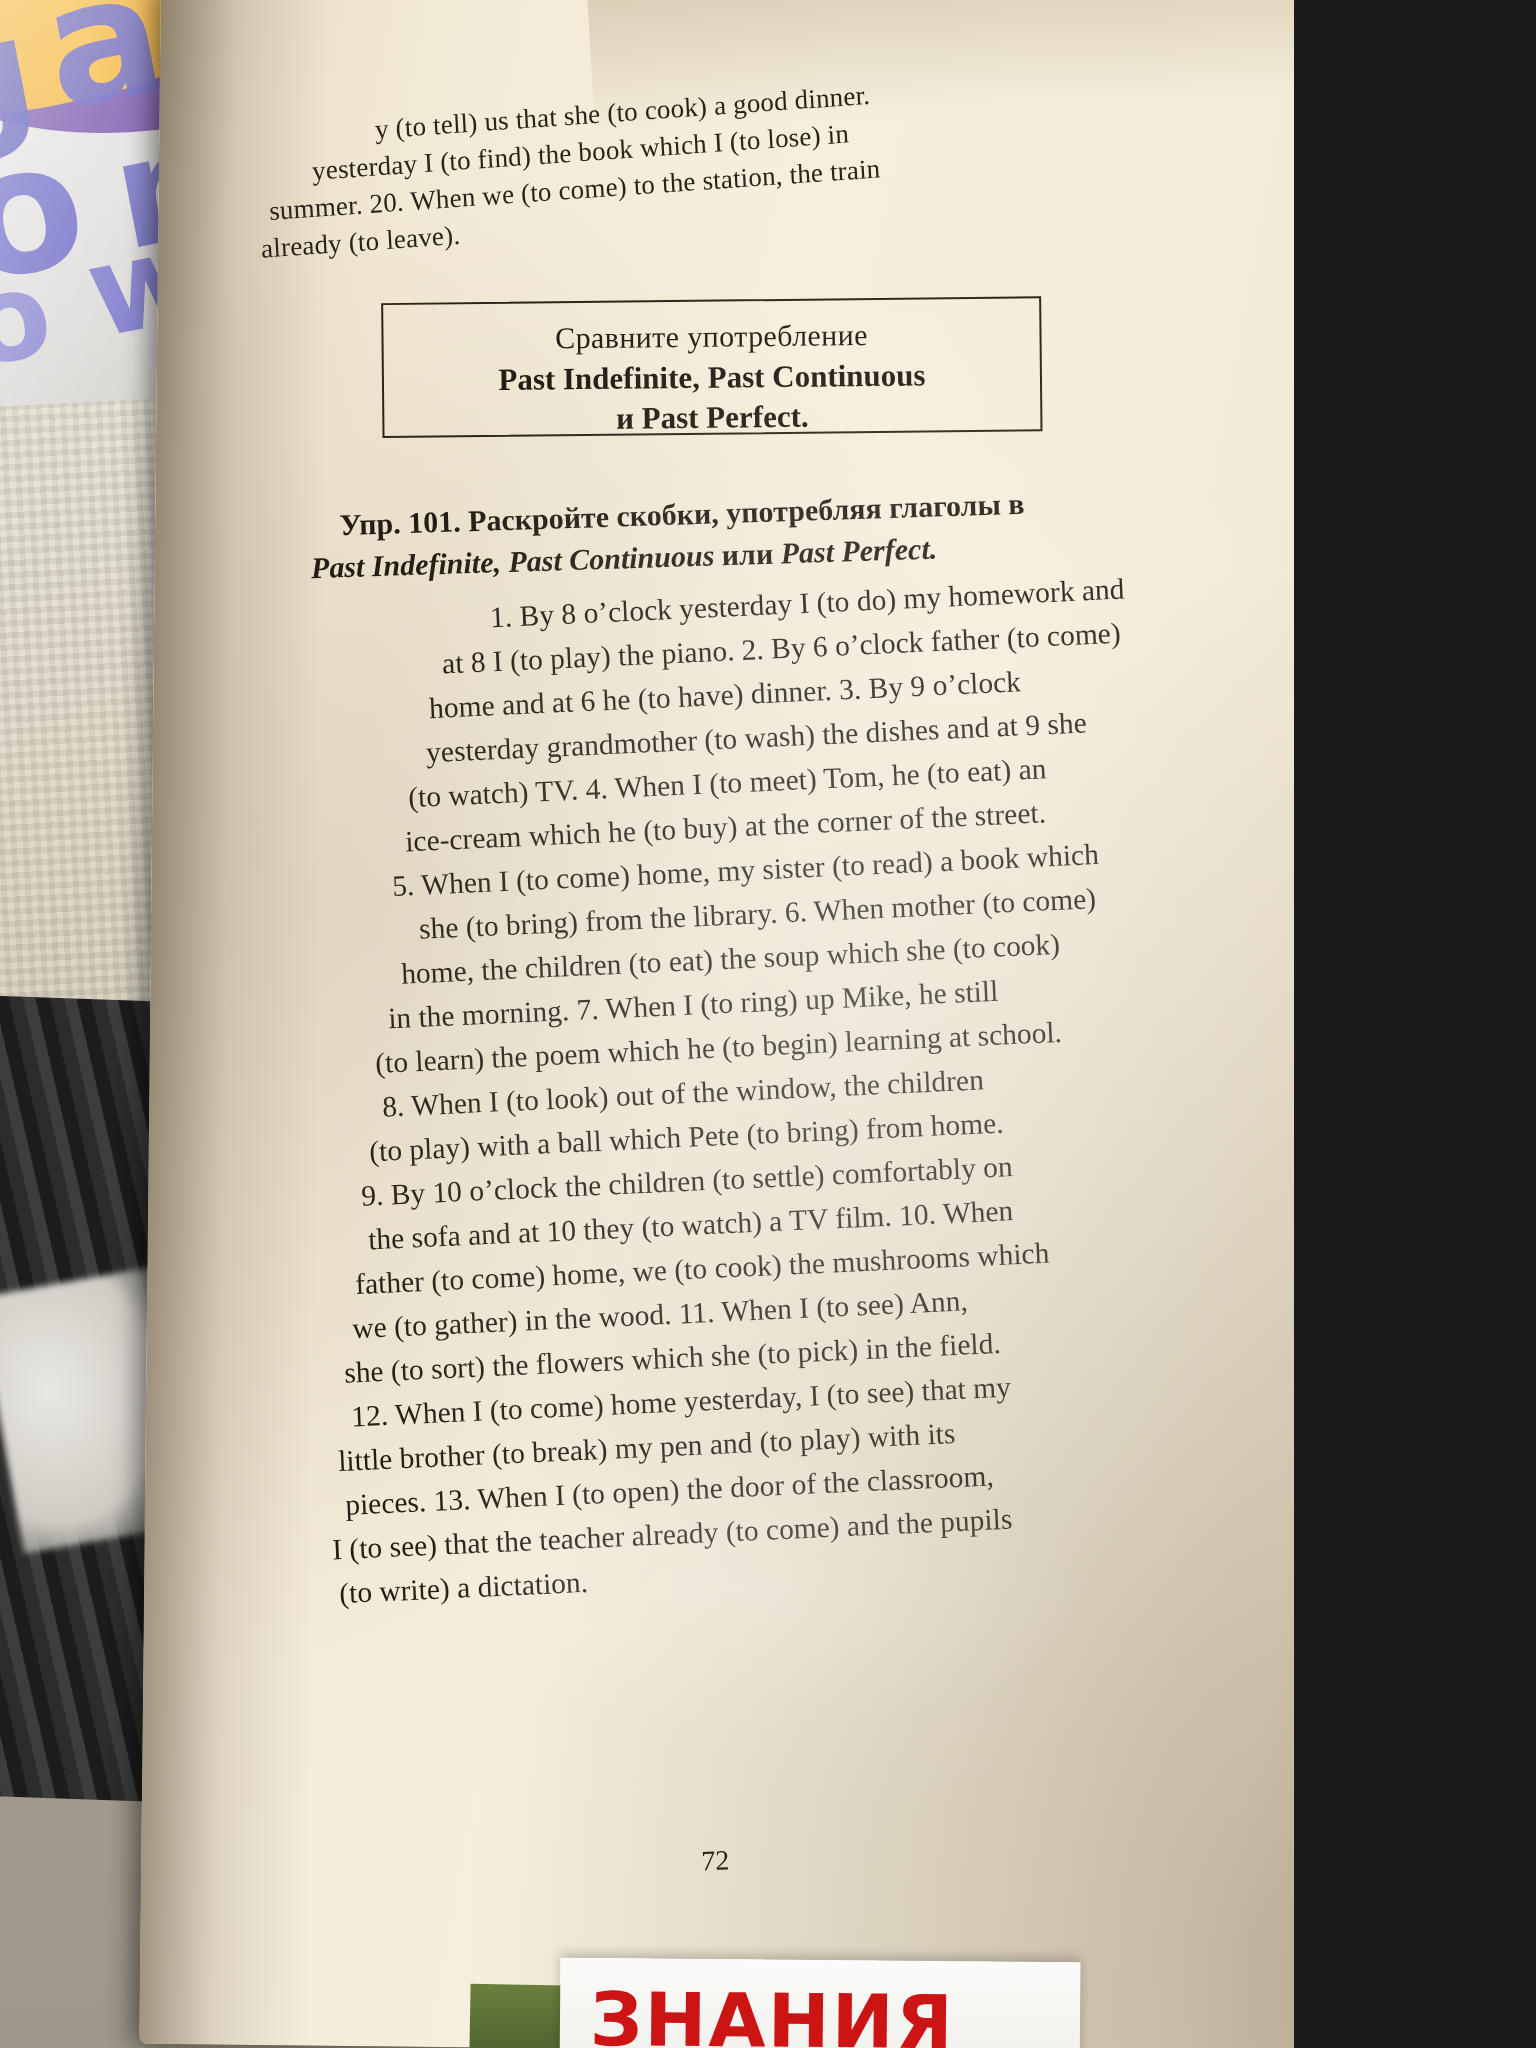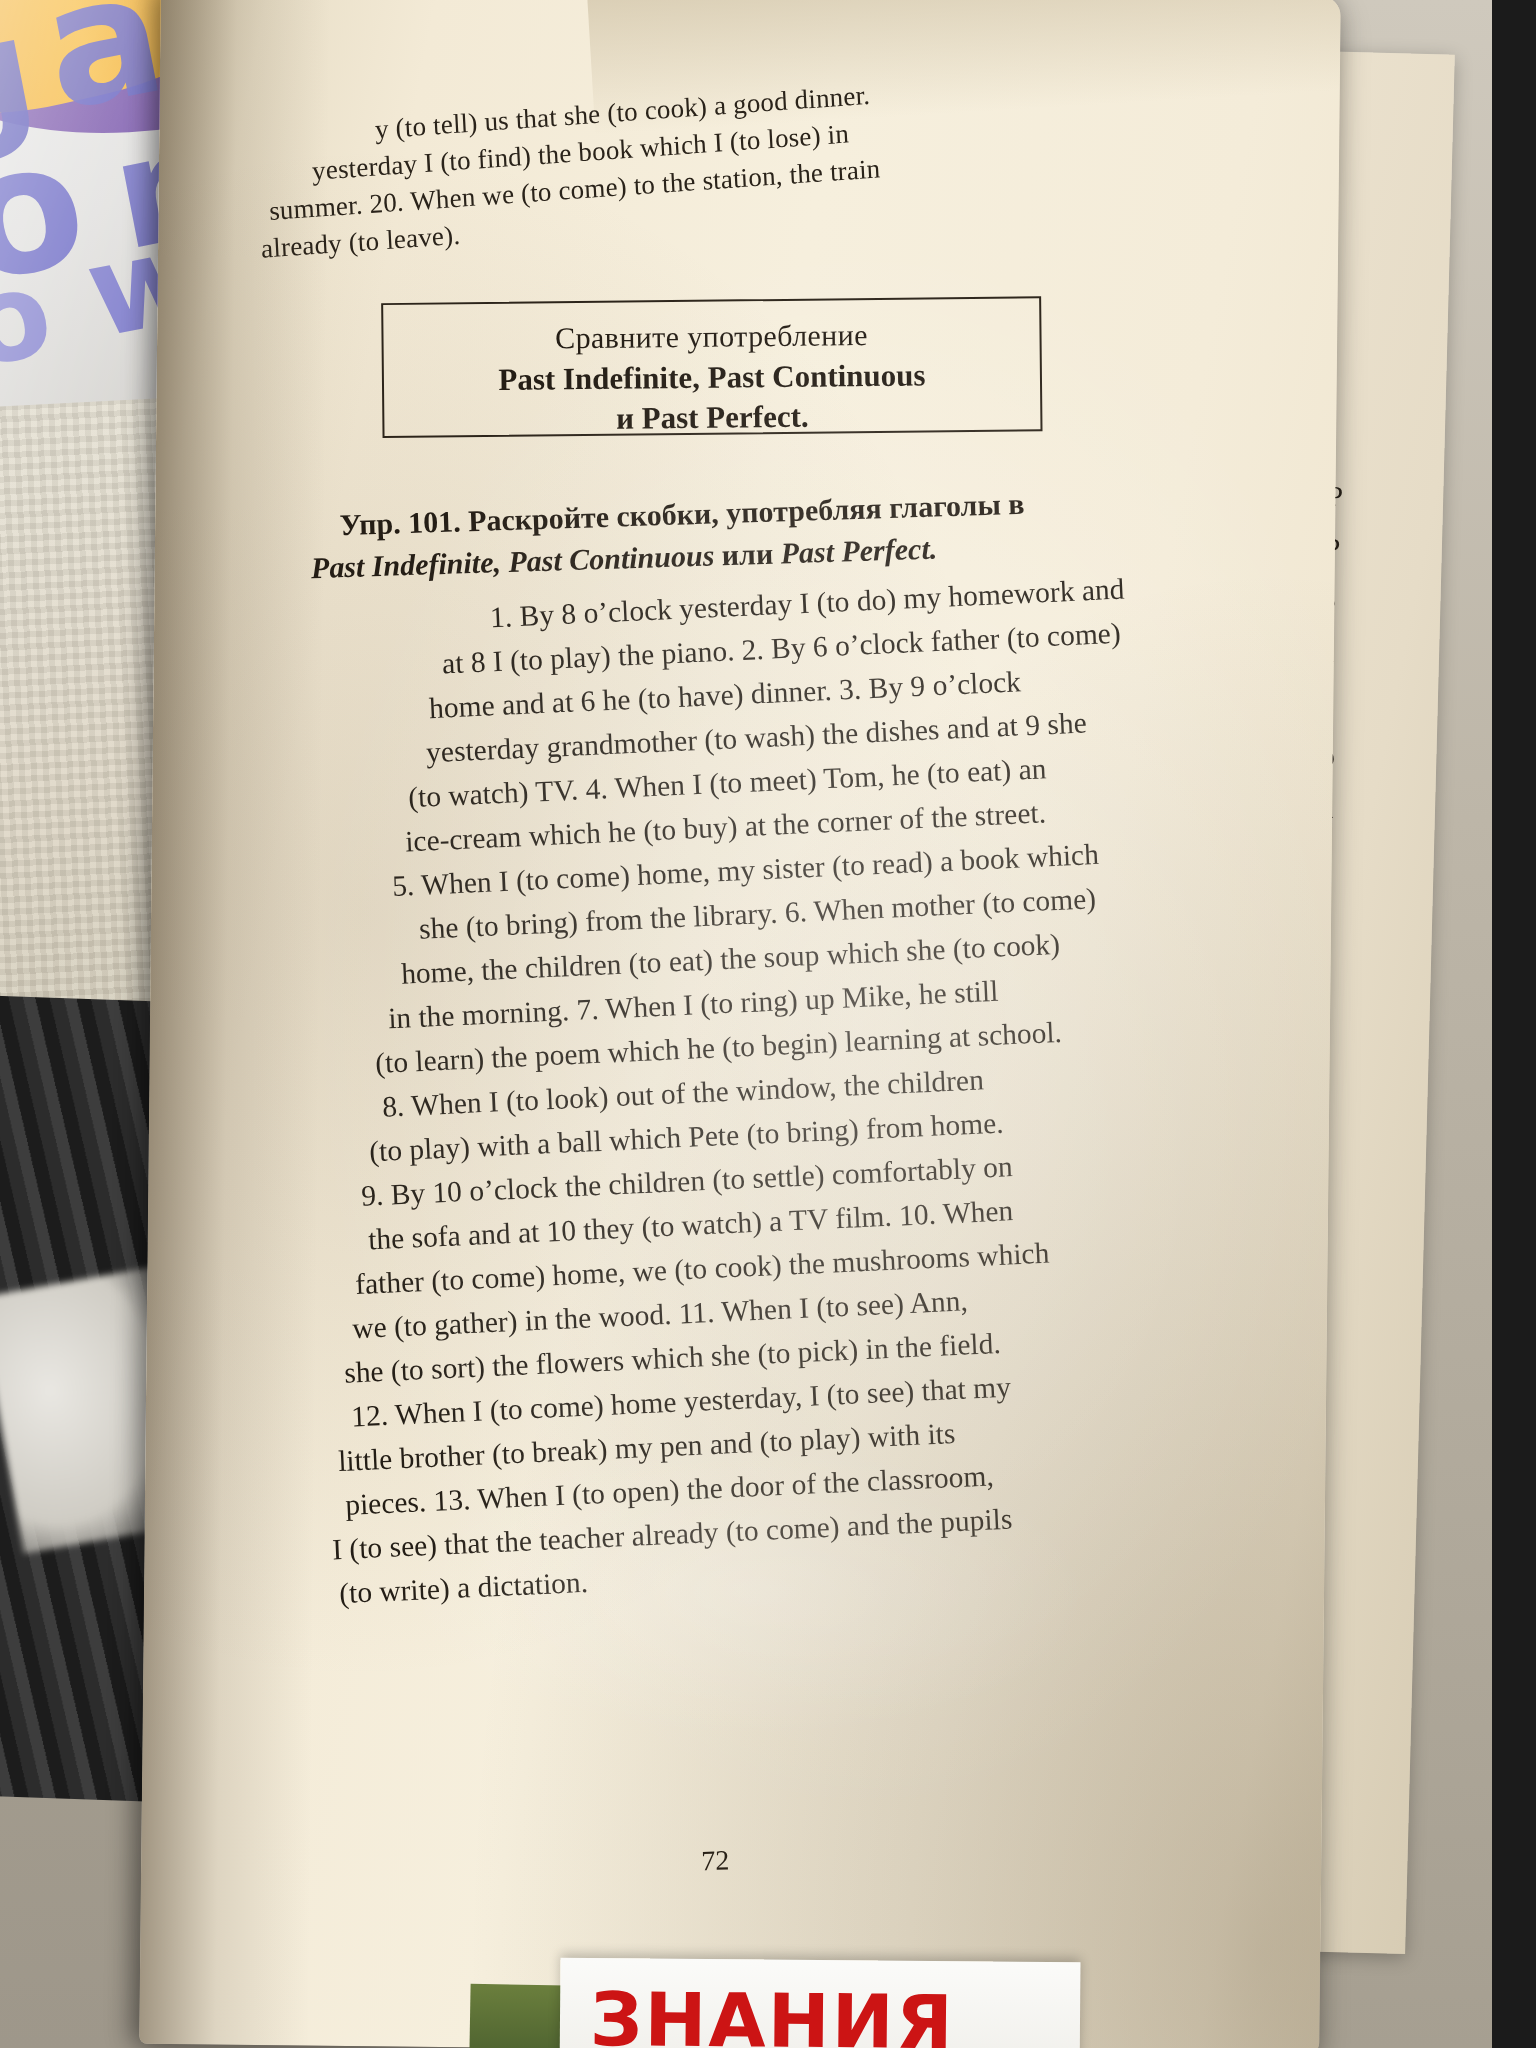--- a/index.html
+++ b/index.html
@@ -2,26 +2,25 @@
 <html><head>
 <meta charset="utf-8">
 <style>
   html, body {
     margin: 0;
     padding: 0;
     background: #1b1b1b;
   }
   #scene {
     position: relative;
-    width: 1460px;
+    width: 1294px;
     height: 2048px;
     overflow: hidden;
     font-family: "Liberation Serif", serif;
     background: #fde047;
-    padding-left: 32px;
   }
 
   
   .bg-base {
     position: absolute;
     inset: 0;
     background:
       linear-gradient(180deg, #c9c3b6 0%, #b9b2a4 30%, #a9a294 60%, #9e978a 100%);
   }
 

